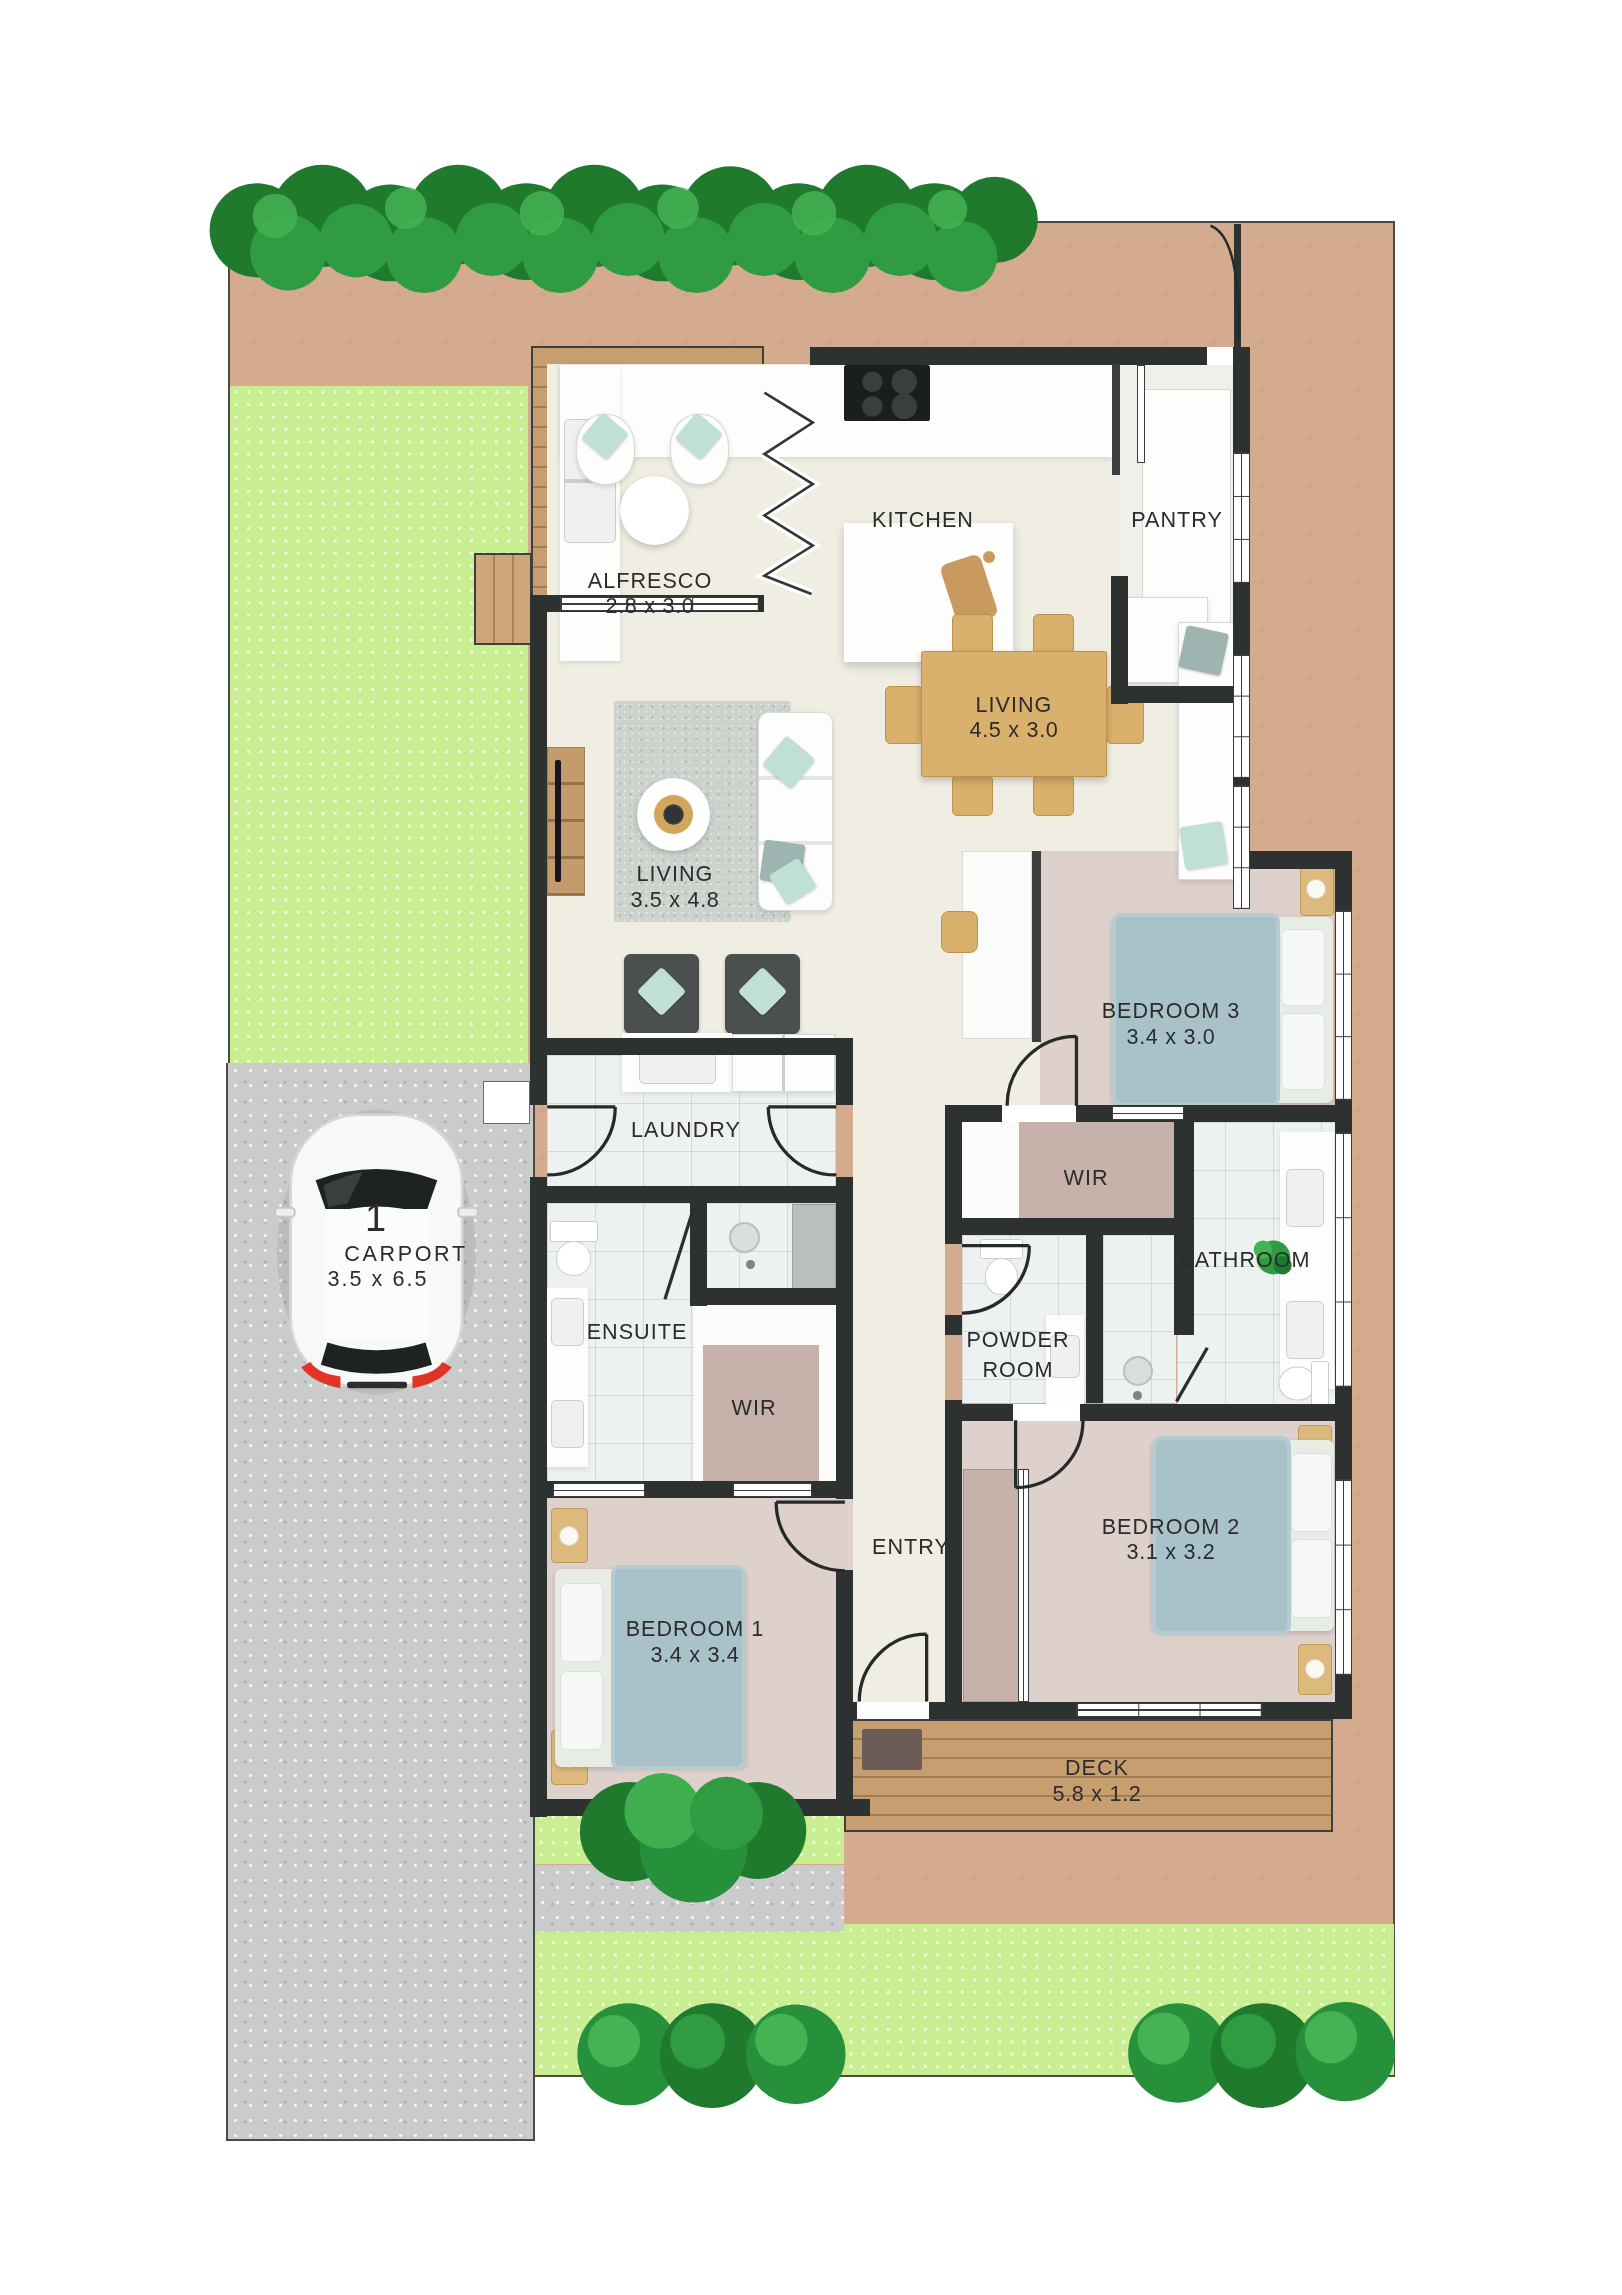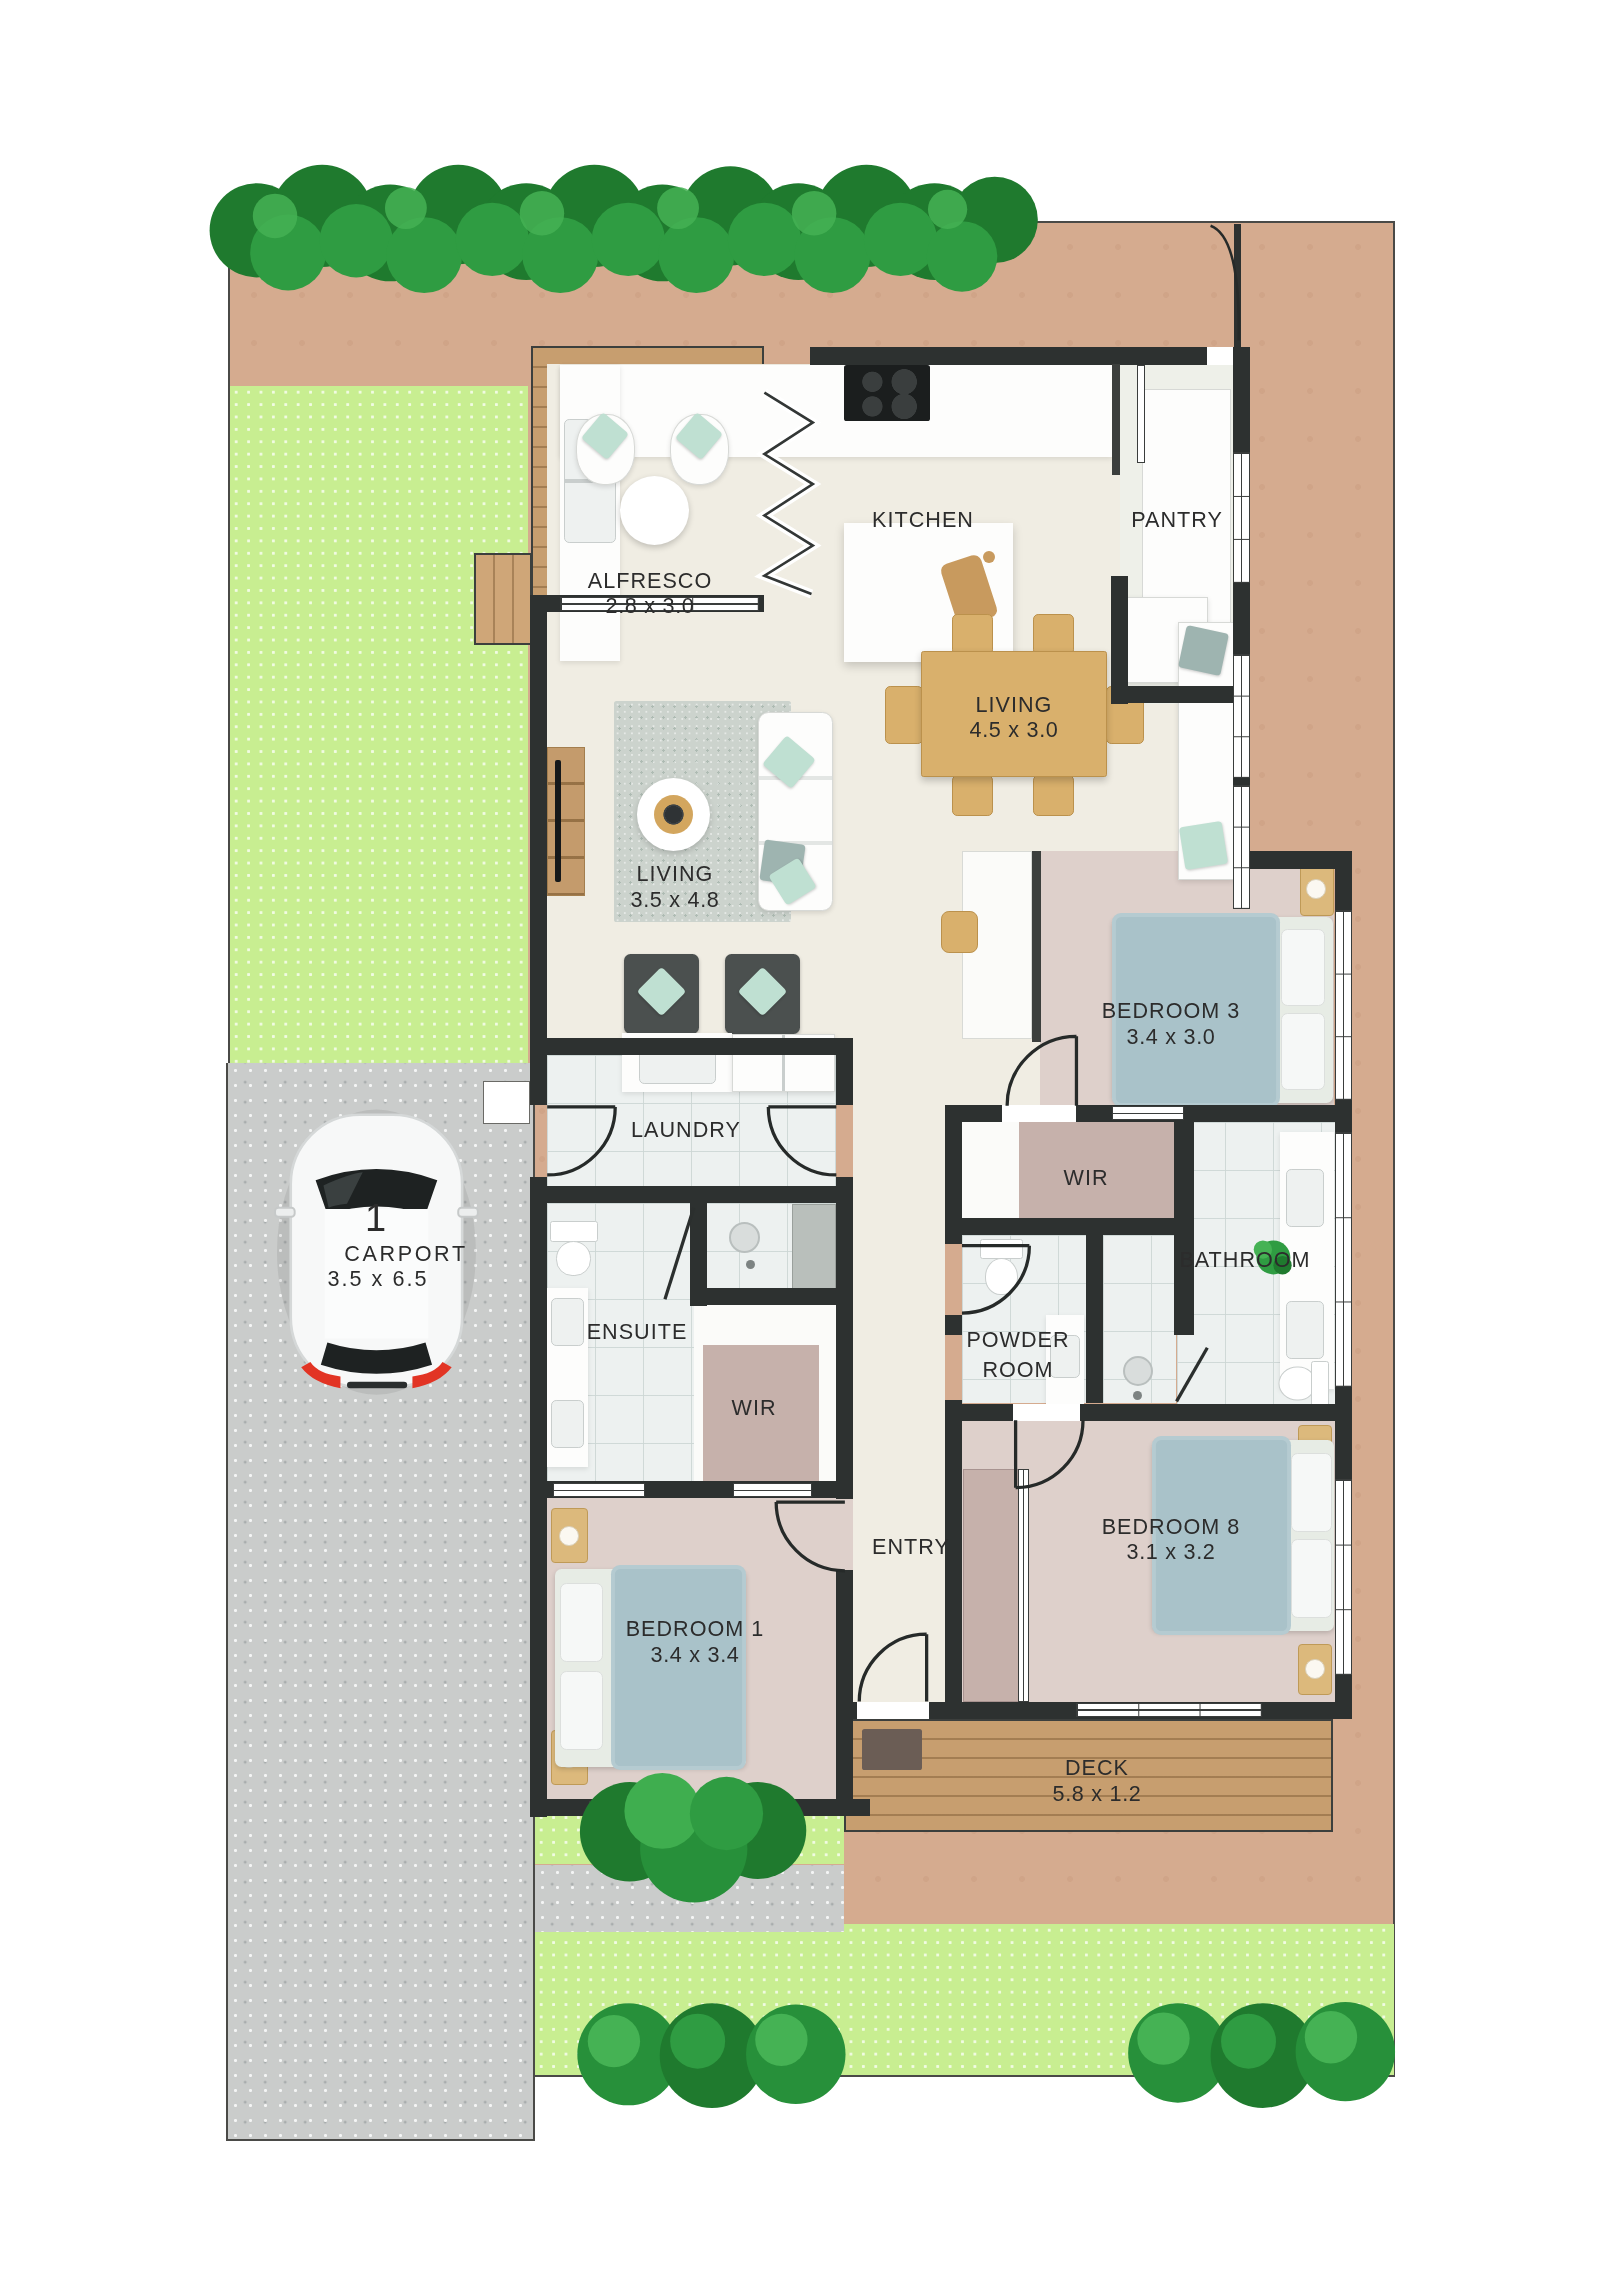--- a/index.html
+++ b/index.html
@@ -384,21 +384,21 @@
   <div class="lbl" style="left:675px;top:874px;">LIVING</div>
   <div class="lbl dims" style="left:675px;top:900px;">3.5 x 4.8</div>
   <div class="lbl" style="left:1171px;top:1011px;">BEDROOM 3</div>
   <div class="lbl dims" style="left:1171px;top:1037px;">3.4 x 3.0</div>
   <div class="lbl" style="left:686px;top:1130px;">LAUNDRY</div>
   <div class="lbl" style="left:1086px;top:1178px;">WIR</div>
   <div class="lbl" style="left:1245px;top:1260px;">BATHROOM</div>
   <div class="lbl" style="left:637px;top:1332px;">ENSUITE</div>
   <div class="lbl wrap" style="left:1018px;top:1355px;">POWDER ROOM</div>
   <div class="lbl" style="left:754px;top:1408px;">WIR</div>
-  <div class="lbl" style="left:1171px;top:1527px;">BEDROOM 8</div>
+  <div class="lbl" style="left:1171px;top:1527px;">BEDROOM 2</div>
   <div class="lbl dims" style="left:1171px;top:1552px;">3.1 x 3.2</div>
   <div class="lbl" style="left:911px;top:1547px;">ENTRY</div>
   <div class="lbl" style="left:695px;top:1629px;">BEDROOM 1</div>
   <div class="lbl dims" style="left:695px;top:1655px;">3.4 x 3.4</div>
   <div class="lbl" style="left:1097px;top:1768px;">DECK</div>
   <div class="lbl dims" style="left:1097px;top:1794px;">5.8 x 1.2</div>
   <div class="lbl dims" style="left:376px;top:1218px;font-size:38px;font-weight:300;">1</div>
   <div class="lbl" style="left:378px;top:1254px;letter-spacing:2.6px;margin-left:28px;">CARPORT</div>
   <div class="lbl dims" style="left:378px;top:1279px;letter-spacing:2px;">3.5 x 6.5</div>
 

